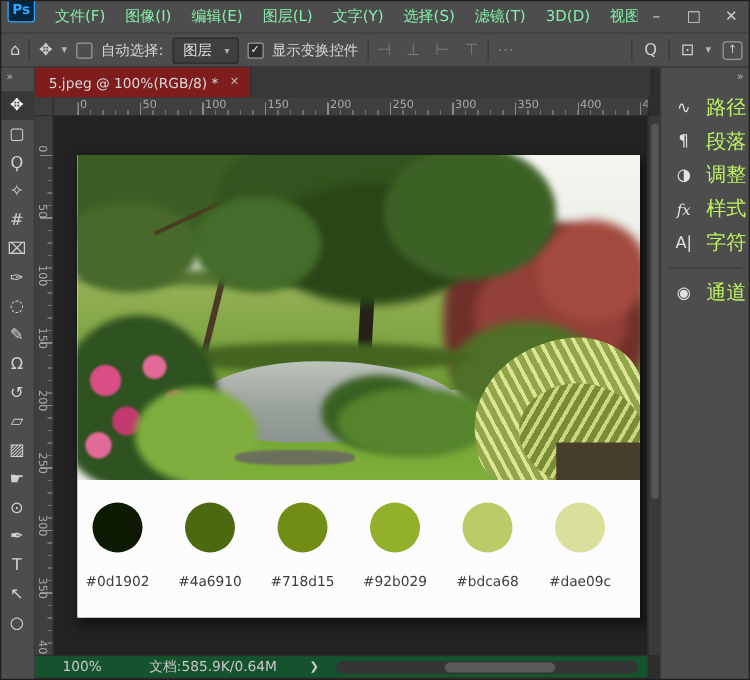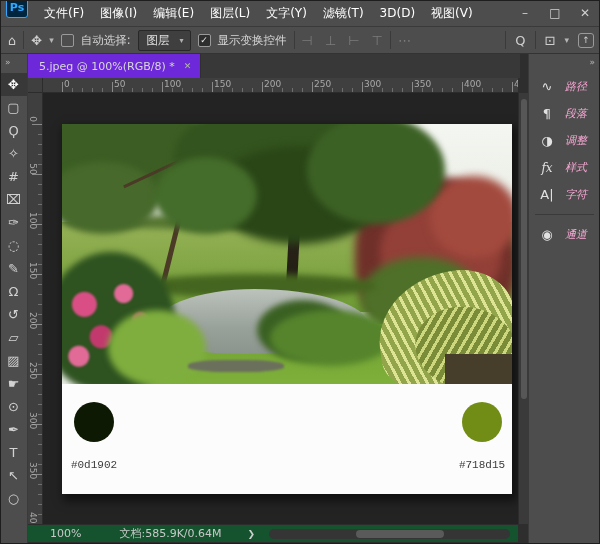--- a/index.html
+++ b/index.html
@@ -8,21 +8,21 @@
     background:#2e2e2e;font-family:"DejaVu Sans","Liberation Sans",sans-serif;
     -webkit-font-smoothing:antialiased;user-select:none;
   }
   
   #titlebar{position:absolute;left:0;top:0;width:600px;height:26px;background:#4d4d4d;
     display:flex;align-items:center;border-bottom:1px solid #3a3a3a;}
   #ps-logo{width:20px;height:20px;margin:0 8px 12px 6px;border:1px solid #31a8ff;border-radius:3px;
     background:#00263f;color:#31a8ff;font-size:11px;font-weight:bold;
     display:flex;align-items:center;justify-content:center;}
   #menus{display:flex;height:26px;overflow:hidden;flex:1;}
-  .menu-item{padding:0 8px;line-height:26px;font-size:12px;color:#ffffff;white-space:nowrap;cursor:default;}
+  .menu-item{padding:0 8px;line-height:26px;font-size:12px;color:#86efac;white-space:nowrap;cursor:default;}
   #win-controls{display:flex;margin-left:auto;}
   .win-btn{width:30px;height:26px;display:flex;align-items:center;justify-content:center;
     color:#d0d0d0;font-size:12px;cursor:default;}
   
   #optionsbar{position:absolute;left:0;top:27px;width:600px;height:27px;background:#4d4d4d;
     display:flex;align-items:center;gap:7px;padding-left:8px;box-sizing:border-box;
     border-bottom:1px solid #333;}
   .opt-sep{width:1px;height:18px;background:#3a3a3a;flex:none;}
   .opt-icon{color:#cfcfcf;font-size:13px;line-height:1;flex:none;}
   .opt-icon.small{font-size:9px;color:#b5b5b5;}
@@ -33,21 +33,21 @@
   .checkbox.checked{background:#2e2e2e;}
   .dropdown{display:flex;align-items:center;gap:10px;background:#3f3f3f;border:1px solid #282828;
     border-radius:2px;padding:2px 6px 2px 8px;font-size:11.5px;color:#e0e0e0;}
   .dropdown .chev{font-size:8px;color:#b0b0b0;}
   #align-icons{display:flex;gap:12px;align-items:center;}
   #right-opts{margin-left:auto;display:flex;align-items:center;gap:9px;padding-right:6px;}
   .share-box{border:1px solid #9a9a9a;border-radius:3px;width:14px;height:13px;display:flex;
     align-items:center;justify-content:center;color:#cfcfcf;font-size:9px;}
   
   #tabbar{position:absolute;left:28px;top:54px;width:492px;height:24px;background:#383838;display:flex;}
-  #doc-tab{display:flex;align-items:center;gap:9px;background:#6d28d9;padding:0 9px 0 11px;
+  #doc-tab{display:flex;align-items:center;gap:9px;background:#7f1d1d;padding:0 9px 0 11px;
     height:24px;border-right:1px solid #2f2f2f;}
   #doc-tab .title{font-size:11px;color:#d8d8d8;white-space:nowrap;}
   #doc-tab .close{font-size:9px;color:#b5b5b5;}
   
   #toolbar{position:absolute;left:0;top:54px;width:28px;height:490px;background:#4d4d4d;
     border-right:1px solid #3a3a3a;box-sizing:border-box;}
   #toolbar .collapse{color:#b8b8b8;font-size:9px;text-align:left;padding:3px 0 0 5px;height:16px;}
   .tool{width:27px;height:23px;display:flex;align-items:center;justify-content:center;
     color:#d2d2d2;font-size:13px;line-height:1;cursor:default;}
   .tool.selected{background:#383838;color:#ffffff;}
@@ -113,21 +113,21 @@
     radial-gradient(circle at 15% 78%,#e26a97 0 10px,transparent 11px);}
   .ph-lbright{left:46px;top:186px;width:98px;height:76px;background:#7fae3e;border-radius:50%;filter:blur(3px);}
   .ph-spiky1{left:316px;top:148px;width:138px;height:114px;transform:rotate(-8deg);
     background:repeating-linear-gradient(70deg,#dde594 0 3px,#93a54a 3px 8px);
     border-radius:60% 40% 30% 30%;}
   .ph-spiky2{left:353px;top:183px;width:102px;height:82px;transform:rotate(10deg);
     background:repeating-linear-gradient(110deg,#cdd87e 0 3px,#7a8c38 3px 8px);border-radius:50%;}
   .ph-soil{left:383px;top:230px;width:72px;height:32px;background:#473d2b;}
   .ph-stone{left:126px;top:236px;width:96px;height:12px;background:#6b705c;border-radius:40%;filter:blur(1px);}
   
-  #swatch-area{width:450px;height:110px;background:#fcfcfc;box-sizing:border-box;padding:18px 0 0 2px;font-family:Liberation Mono, monospace;}
+  #swatch-area{width:450px;height:110px;background:#fcfcfc;box-sizing:border-box;padding:18px 18px 0 2px;}
   #swatch-row{display:flex;justify-content:space-between;}
   .swatch{width:60px;display:flex;flex-direction:column;align-items:center;}
   .swatch-circle{width:40px;height:40px;border-radius:50%;}
   .swatch-label{margin-top:17px;font-size:11px;color:#3c3c3c;white-space:nowrap;}
   
   #vscroll{position:absolute;left:518px;top:93px;width:10px;height:431px;background:#3a3a3a;
     border-left:1px solid #2c2c2c;box-sizing:border-box;}
   #vscroll .thumb{position:absolute;left:2px;top:6px;width:6px;height:300px;background:#575757;border-radius:3px;}
   
   #statusbar{position:absolute;left:28px;top:524px;width:490px;height:18px;background:#14532d;
@@ -138,36 +138,37 @@
   #status-chevron{margin-left:26px;color:#cfcfcf;font-size:9px;}
   #hscroll{position:relative;flex:1;height:10px;margin:0 8px 0 14px;background:#353535;border-radius:5px;}
   #hscroll .thumb{position:absolute;left:36%;top:1px;width:88px;height:8px;background:#5a5a5a;border-radius:4px;}
   
   #dock{position:absolute;left:528px;top:54px;width:72px;height:490px;background:#4d4d4d;
     border-left:1px solid #3a3a3a;box-sizing:border-box;}
   #dock .collapse{text-align:right;padding:3px 5px 6px 0;color:#b8b8b8;font-size:9px;}
   .dock-item{display:flex;align-items:center;gap:8px;height:27px;padding-left:8px;cursor:default;}
   .dock-icon{width:20px;text-align:center;color:#e2e2e2;font-size:13px;line-height:1;}
   .dock-icon.fx{font-style:italic;font-family:"DejaVu Serif",serif;font-size:12px;}
-  .dock-label{font-size:11px;color:#f9a8d4;white-space:nowrap;font-style:italic;}
+  .dock-label{font-size:16px;color:#bef264;white-space:nowrap;}
   .dock-divider{height:1px;background:#3a3a3a;margin:6px 6px 6px 6px;}
   
   #frame{position:absolute;inset:0;border:1px solid #1e1e1e;pointer-events:none;}
 </style>
 </head>
 <body>
 
 <div id="titlebar">
   <div id="ps-logo">Ps</div>
   <div id="menus">
       <div class="menu-item">文件(F)</div>
       <div class="menu-item">图像(I)</div>
       <div class="menu-item">编辑(E)</div>
       <div class="menu-item">图层(L)</div>
       <div class="menu-item">文字(Y)</div>
+      <div class="menu-item">选择(S)</div>
       <div class="menu-item">滤镜(T)</div>
       <div class="menu-item">3D(D)</div>
       <div class="menu-item">视图(V)</div>
     </div>
   <div id="win-controls">
       <div class="win-btn">–</div>
       <div class="win-btn">□</div>
       <div class="win-btn">✕</div>
     </div>
 </div>
@@ -296,22 +297,38 @@
       <div class="ph-soil"></div>
       <div class="ph-stone"></div>
     </div>
     <div id="swatch-area">
       <div id="swatch-row">
           <div class="swatch">
             <div class="swatch-circle" style="background: rgb(13, 25, 2);"></div>
             <div class="swatch-label">#0d1902</div>
           </div>
           <div class="swatch">
+            <div class="swatch-circle" style="background: rgb(74, 105, 16);"></div>
+            <div class="swatch-label">#4a6910</div>
+          </div>
+          <div class="swatch">
             <div class="swatch-circle" style="background: rgb(113, 141, 21);"></div>
             <div class="swatch-label">#718d15</div>
+          </div>
+          <div class="swatch">
+            <div class="swatch-circle" style="background: rgb(146, 176, 41);"></div>
+            <div class="swatch-label">#92b029</div>
+          </div>
+          <div class="swatch">
+            <div class="swatch-circle" style="background: rgb(189, 202, 104);"></div>
+            <div class="swatch-label">#bdca68</div>
+          </div>
+          <div class="swatch">
+            <div class="swatch-circle" style="background: rgb(218, 224, 156);"></div>
+            <div class="swatch-label">#dae09c</div>
           </div>
         </div>
     </div>
   </div>
 </div>
 
 <div id="vscroll">
   <div class="thumb"></div>
 </div>
 

